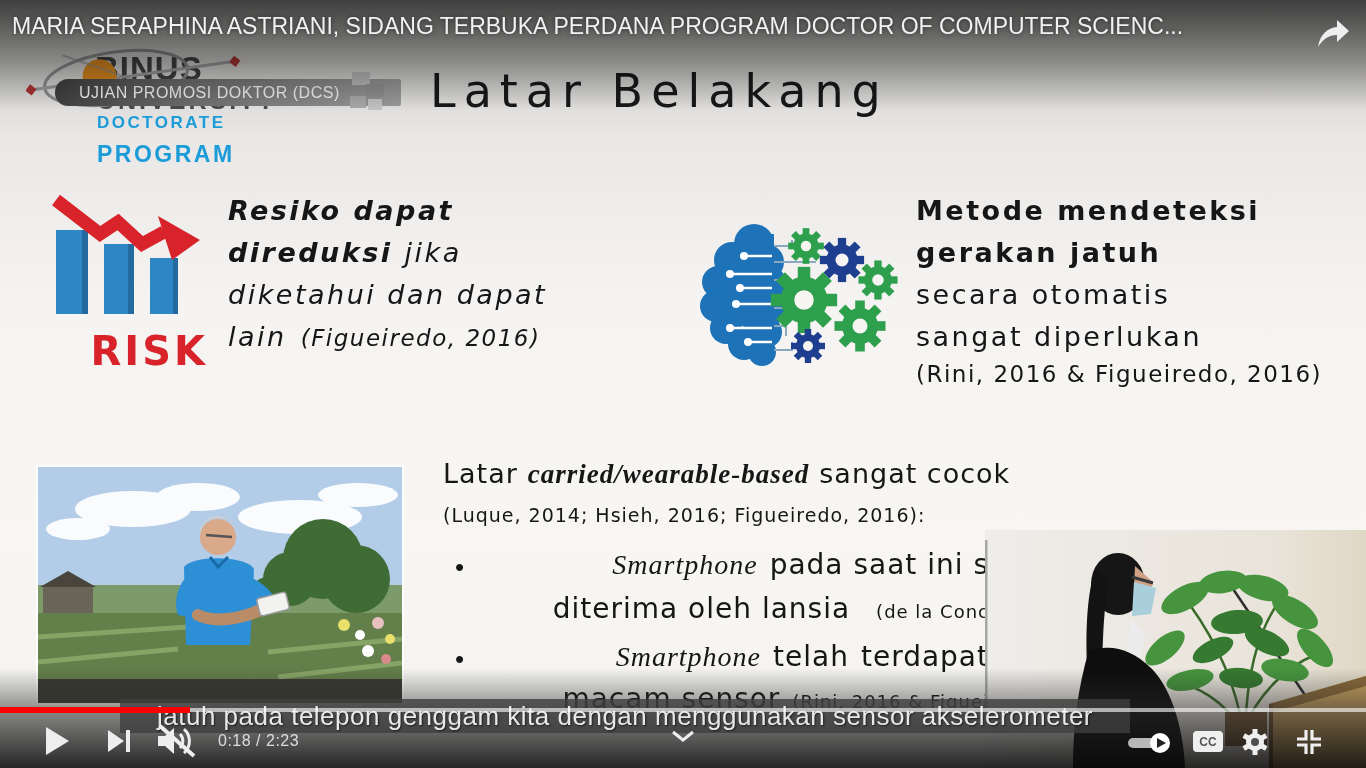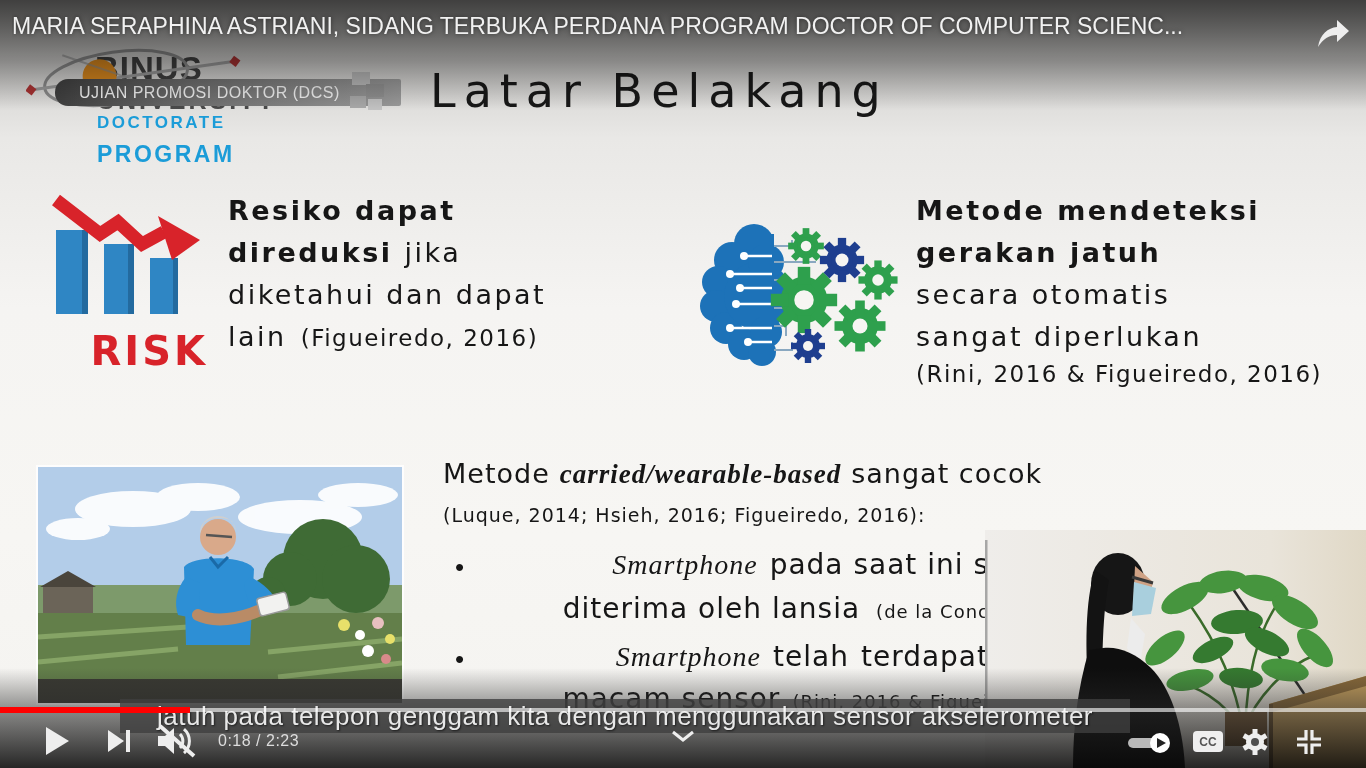--- a/index.html
+++ b/index.html
@@ -31,21 +31,21 @@
     background:linear-gradient(90deg,#3f3f3f 0%,#6f6f6f 40%,#9a9a9a 100%);
     color:#f2f2f2;font-size:16px;line-height:27px;padding-left:24px;letter-spacing:.5px;
     border-radius:13px 2px 2px 13px;}
   .pix{position:absolute;z-index:6;}
   #doctorate-word{left:97px;top:113px;z-index:4;font-size:17px;font-weight:bold;letter-spacing:2.5px;}
   #program-word{left:97px;top:141px;z-index:4;font-size:23px;font-weight:bold;letter-spacing:2.5px;}
   #slide-title{left:430px;top:64px;z-index:4;font-family:"DejaVu Sans",sans-serif;
     font-size:46px;font-weight:500;color:#181818;letter-spacing:8px;white-space:nowrap;}
   
   .slidetxt{font-family:"DejaVu Sans",sans-serif;color:#161616;}
-  #risk-text{left:228px;top:190px;width:420px;font-size:27px;line-height:42px;letter-spacing:2.5px;}
+  #risk-text{left:228px;top:190px;width:420px;font-size:27px;line-height:42px;letter-spacing:2.5px;font-style:italic;}
   #risk-label{left:48px;top:328px;width:160px;text-align:right;font-size:40px;font-weight:bold;
     color:#d8232a;letter-spacing:3px;font-family:"DejaVu Sans",sans-serif;}
   #detect-text{left:916px;top:190px;width:445px;font-size:27px;line-height:42px;letter-spacing:2.5px;}
   .cite{font-size:23px;letter-spacing:1.5px;}
   #method-l1{left:443px;top:458px;font-size:27px;letter-spacing:1px;white-space:nowrap;}
   #method-cite{left:443px;top:504px;font-size:19px;letter-spacing:1px;white-space:nowrap;text-align:center;}
   .bullet-dot{position:absolute;left:455px;font-size:26px;color:#161616;}
   .bullet-line{position:absolute;left:497px;width:492px;overflow:hidden;white-space:nowrap;
     font-size:28px;letter-spacing:1px;text-align:right;}
   .uline{border-bottom:3px solid #111;padding-bottom:1px;}
@@ -220,30 +220,30 @@
       <path d="M40,42 L48,52 L58,42" fill="none" stroke="#1a6aa8" stroke-width="3"></path>
       <path d="M80,62 C98,70 106,82 108,92 L88,100 C78,88 74,76 74,68 Z" fill="#2d8fd5"></path>
       <path d="M16,62 C6,74 4,88 8,100 L28,104 C30,90 30,76 30,68 Z" fill="#2d8fd5"></path>
       <path d="M28,100 C44,108 70,104 88,96" fill="none" stroke="#b98b66" stroke-width="12" stroke-linecap="round"></path>
       <rect x="88" y="80" width="30" height="18" rx="3" fill="#f2f2f0" stroke="#9a9a9a" stroke-width="1.5" transform="rotate(-14 103 89)"></rect>
     </g>
     <rect y="212" width="364" height="24" fill="#3a3a33"></rect>
   </svg>
 
   <div id="method-l1" class="abs slidetxt">
-    <span style="margin-right:10px">Metode</span><b class="hand"><em class="hand" style="margin-right:10px">carried/wearable-based</em></b><span>sangat cocok</span>
+    <span style="margin-right:10px">Latar</span><b class="hand"><em class="hand" style="margin-right:10px">carried/wearable-based</em></b><span>sangat cocok</span>
   </div>
   <div id="method-cite" class="abs slidetxt">(Luque, 2014; Hsieh, 2016; Figueiredo, 2016):</div>
 
   <div class="bullet-dot" style="top:552px">•</div>
   <div class="bullet-line slidetxt" style="top:548px">
     <em class="hand" style="margin-right:12px">Smartphone</em><span>pada saat ini s</span>
   </div>
   <div class="bullet-line slidetxt" style="top:592px">
-    <span class="uline" style="margin-right:16px">diterima oleh lansia</span><span class="smallcite">(de la Conc</span>
+    <span class="uline" style="margin-right:26px">diterima oleh lansia</span><span class="smallcite">(de la Conc</span>
   </div>
   <div class="bullet-dot" style="top:644px">•</div>
   <div class="bullet-line slidetxt" style="top:640px">
     <em class="hand" style="margin-right:12px">Smartphone</em><span style="margin-right:12px">telah</span><span class="uline">terdapat</span>
   </div>
   <div class="bullet-line slidetxt" style="top:682px">
     <span style="margin-right:12px">macam sensor</span><span class="smallcite">(Rini, 2016 &amp; Figuei</span>
   </div>
 
   <svg id="pip" class="abs" width="381" height="238" viewBox="0 0 381 238">

